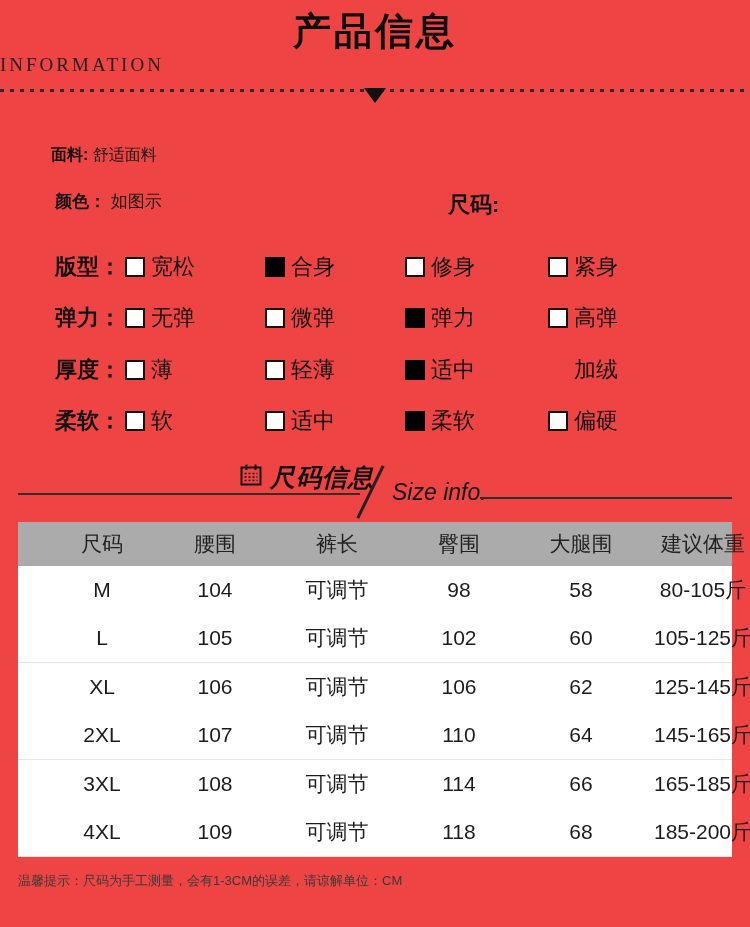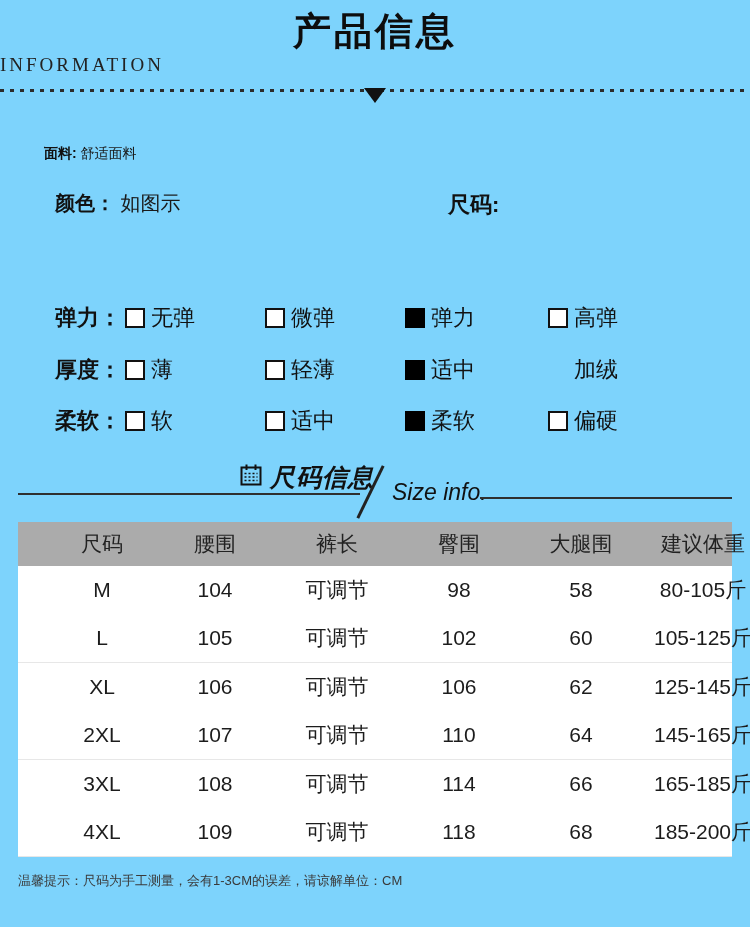--- a/index.html
+++ b/index.html
@@ -1,31 +1,31 @@
 <!DOCTYPE html>
 <html><head>
 <meta charset="utf-8">
 <style>
   html,body{margin:0;padding:0;background:#fff;}
-  .page{position:relative;width:750px;height:927px;background:#7dd3fc;
+  .page{position:relative;width:750px;height:927px;background:#ef4444;
         font-family:"Liberation Sans",sans-serif;color:#111;overflow:hidden;}
 
   
   .title{position:absolute;top:6px;left:0;width:100%;text-align:center;
          font-size:38px;font-weight:700;letter-spacing:3px;color:#0d0d0d;}
   .subtitle{position:absolute;top:54px;left:0;width:100%;text-align:left;
             font-family:"Liberation Serif",serif;font-size:19px;letter-spacing:3px;color:#222;}
   .dashline{position:absolute;top:89px;left:0;width:100%;height:3px;
             background:repeating-linear-gradient(90deg,#2b2b2b 0 4px,transparent 4px 10px);}
   .tri{position:absolute;top:88px;left:50%;transform:translateX(-50%);width:0;height:0;
        border-left:11px solid transparent;border-right:11px solid transparent;border-top:15px solid #111;}
 
   
-  .row-fabric{position:absolute;top:145px;left:44px;font-size:14px;}
-  .row-color{position:absolute;top:190px;left:55px;font-size:20px;}
+  .row-fabric{position:absolute;top:145px;left:51px;font-size:16px;}
+  .row-color{position:absolute;top:190px;left:55px;font-size:17px;}
   .lbl{font-weight:700;}
   .val{font-weight:400;color:#1a1a1a;}
   .size-lbl{position:absolute;top:190px;left:448px;font-size:22px;font-weight:700;}
 
   
   .opt-row{position:absolute;left:0;width:100%;height:30px;font-size:22px;}
   .opt-row.r0{top:252px}.opt-row.r1{top:303px}.opt-row.r2{top:355px}.opt-row.r3{top:406px}
   .opt-label{position:absolute;left:55px;top:0;font-weight:700;}
   .opt{position:absolute;top:0;display:flex;align-items:center;height:30px;}
   .opt.c1{left:125px}.opt.c2{left:265px}.opt.c3{left:405px}.opt.c4{left:548px}
@@ -67,20 +67,39 @@
   <div class="row-fabric">
     <span class="lbl">面料:</span>
     <span class="val">舒适面料</span>
   </div>
   <div class="row-color">
     <span class="lbl">颜色：</span>
     <span class="val">如图示</span>
   </div>
   <div class="size-lbl">尺码:</div>
 
+  <div class="opt-row r0">
+    <span class="opt-label">版型：</span>
+    <span class="opt c1" data-has-box="true">
+        <span class="box" data-checked="false"></span>
+        <span>宽松</span>
+      </span>
+    <span class="opt c2" data-has-box="true">
+        <span class="box" data-checked="true"></span>
+        <span>合身</span>
+      </span>
+    <span class="opt c3" data-has-box="true">
+        <span class="box" data-checked="false"></span>
+        <span>修身</span>
+      </span>
+    <span class="opt c4" data-has-box="true">
+        <span class="box" data-checked="false"></span>
+        <span>紧身</span>
+      </span>
+  </div>
 
   <div class="opt-row r1">
     <span class="opt-label">弹力：</span>
     <span class="opt c1" data-has-box="true">
         <span class="box" data-checked="false"></span>
         <span>无弹</span>
       </span>
     <span class="opt c2" data-has-box="true">
         <span class="box" data-checked="false"></span>
         <span>微弹</span>

